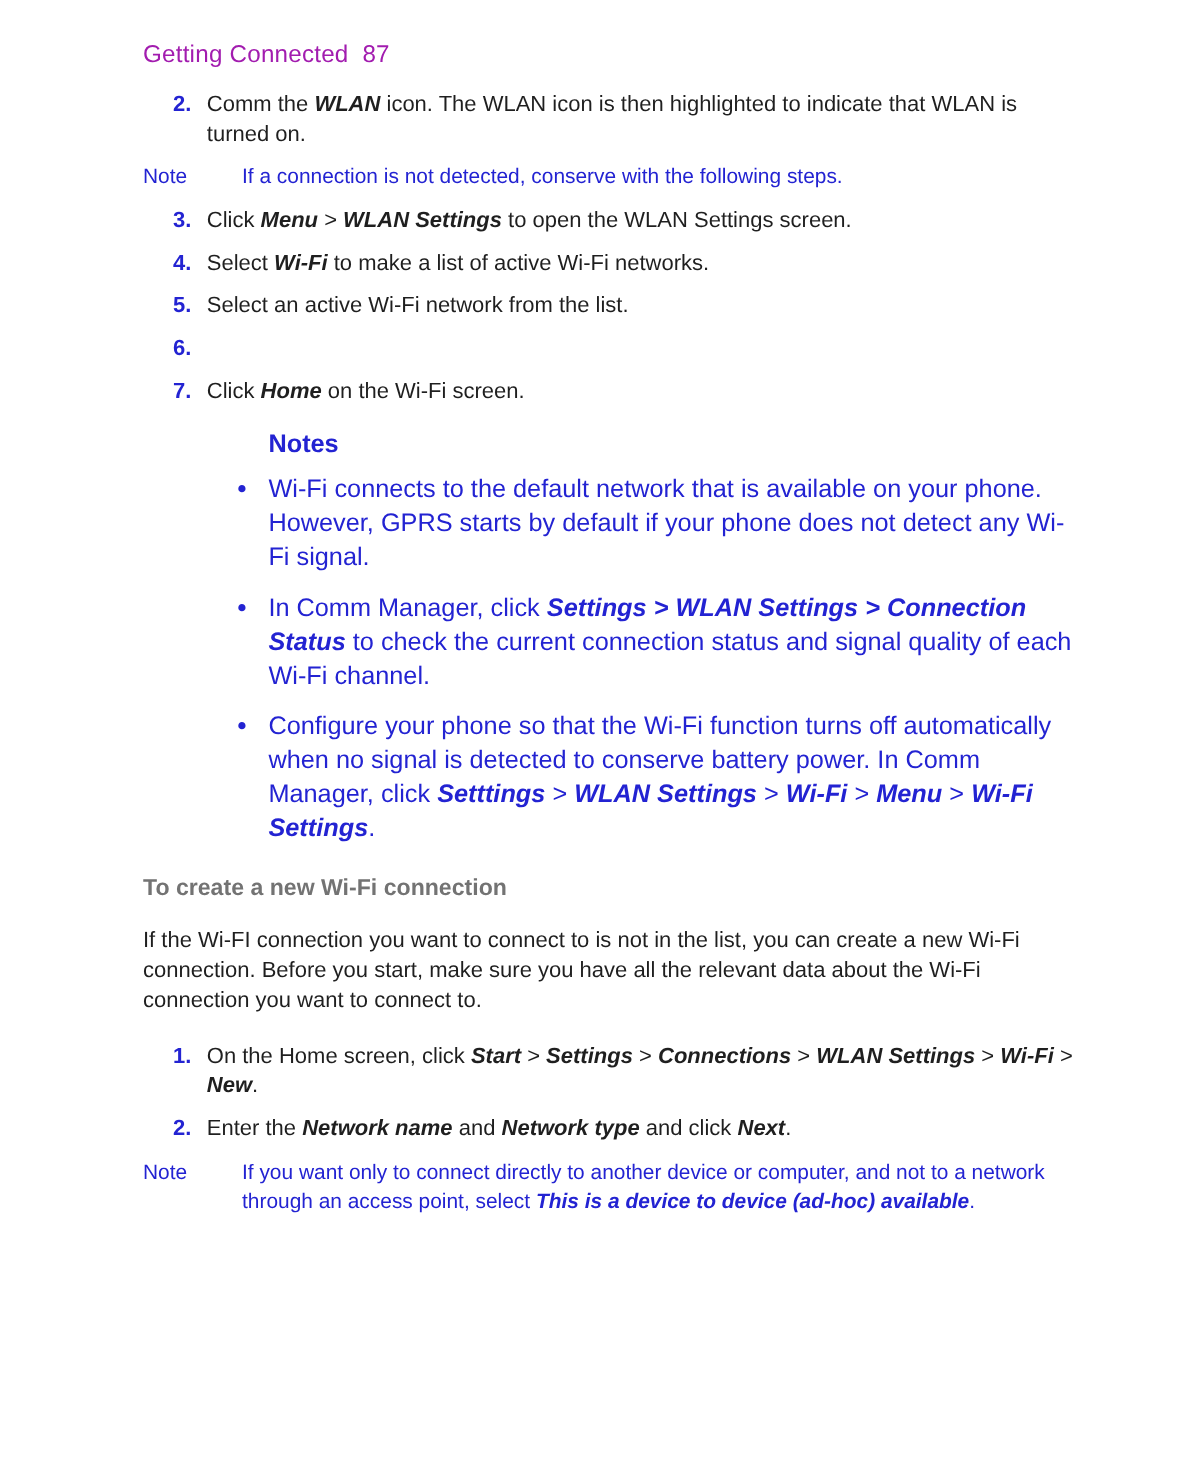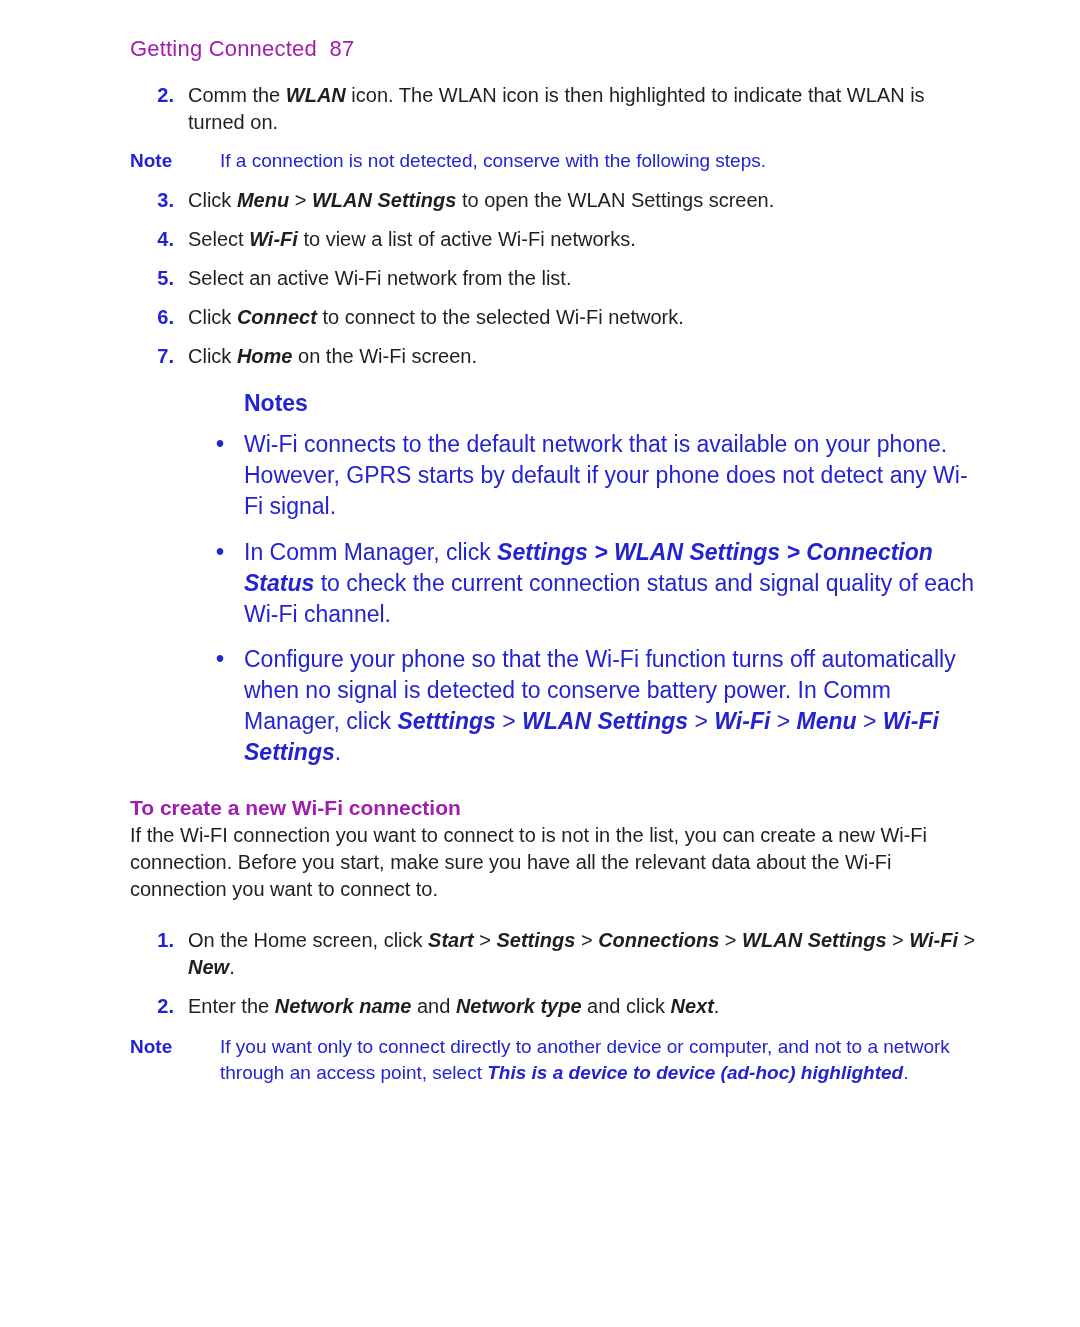--- a/index.html
+++ b/index.html
@@ -43,21 +43,21 @@
   .ol-body p:last-child { margin-bottom: 0; }
   .bold { font-weight: 700; font-style: italic; }
   .note-row {
     display: flex;
     margin: 10px 0 14px 0;
     color: #2323d2;
     font-size: 19px;
   }
   .note-label {
     flex: 0 0 90px;
-    font-weight: 700;
+    font-weight: 400;
   }
   .note-text {
     flex: 1 1 auto;
   }
   .notes-block {
     margin-left: 86px;
     margin-top: 18px;
     color: #2323d2;
     font-size: 23px;
   }
@@ -71,25 +71,25 @@
   }
   .notes-bullet {
     flex: 0 0 28px;
     text-align: left;
     font-weight: 700;
   }
   .notes-body {
     flex: 1 1 auto;
   }
   .section-heading {
-    color: #a21caf;
+    color: #737373;
     font-weight: 700;
     font-size: 21px;
     margin-top: 26px;
-    margin-bottom: 0;
+    margin-bottom: 20px;
   }
   .body-para {
     margin: 0 0 24px 0;
   }
   .list2 {
     margin-top: 8px;
   }
 </style>
 </head>
 <body>
@@ -113,35 +113,34 @@
 <div class="ol-item">
   <div class="ol-num">3.</div>
   <div class="ol-body">
     <p><span>Click </span><span class="bold">Menu</span><span> &gt; </span><span class="bold">WLAN Settings</span><span> to open the WLAN Settings screen.</span></p>
   </div>
 </div>
 
 <div class="ol-item">
   <div class="ol-num">4.</div>
   <div class="ol-body">
-    <p><span>Select </span><span class="bold">Wi-Fi</span><span> to view a list of active Wi-Fi networks.</span></p>
+    <p><span>Select </span><span class="bold">Wi-Fi</span><span> to make a list of active Wi-Fi networks.</span></p>
   </div>
 </div>
 
 <div class="ol-item">
   <div class="ol-num">5.</div>
   <div class="ol-body">
     <p>Select an active Wi-Fi network from the list.</p>
   </div>
 </div>
 
 <div class="ol-item">
   <div class="ol-num">6.</div>
   <div class="ol-body">
-    <p><span>Click </span><span class="bold">Connect</span><span> to connect to the selected Wi-Fi network.</span></p>
   </div>
 </div>
 
 <div class="ol-item">
   <div class="ol-num">7.</div>
   <div class="ol-body">
     <p><span>Click </span><span class="bold">Home</span><span> on the Wi-Fi screen.</span></p>
   </div>
 </div>
 
@@ -178,14 +177,14 @@
   <div class="ol-item">
     <div class="ol-num">2.</div>
     <div class="ol-body">
       <p><span>Enter the </span><span class="bold">Network name</span><span> and </span><span class="bold">Network type</span><span> and click </span><span class="bold">Next</span><span>.</span></p>
     </div>
   </div>
 </div>
 
 <div class="note-row" style="margin-top:14px;">
   <div class="note-label">Note</div>
-  <div class="note-text"><span>If you want only to connect directly to another device or computer, and not to a network through an access point, select </span><span class="bold">This is a device to device (ad-hoc) highlighted</span><span>.</span></div>
+  <div class="note-text"><span>If you want only to connect directly to another device or computer, and not to a network through an access point, select </span><span class="bold">This is a device to device (ad-hoc) available</span><span>.</span></div>
 </div>
 
 </body></html>

